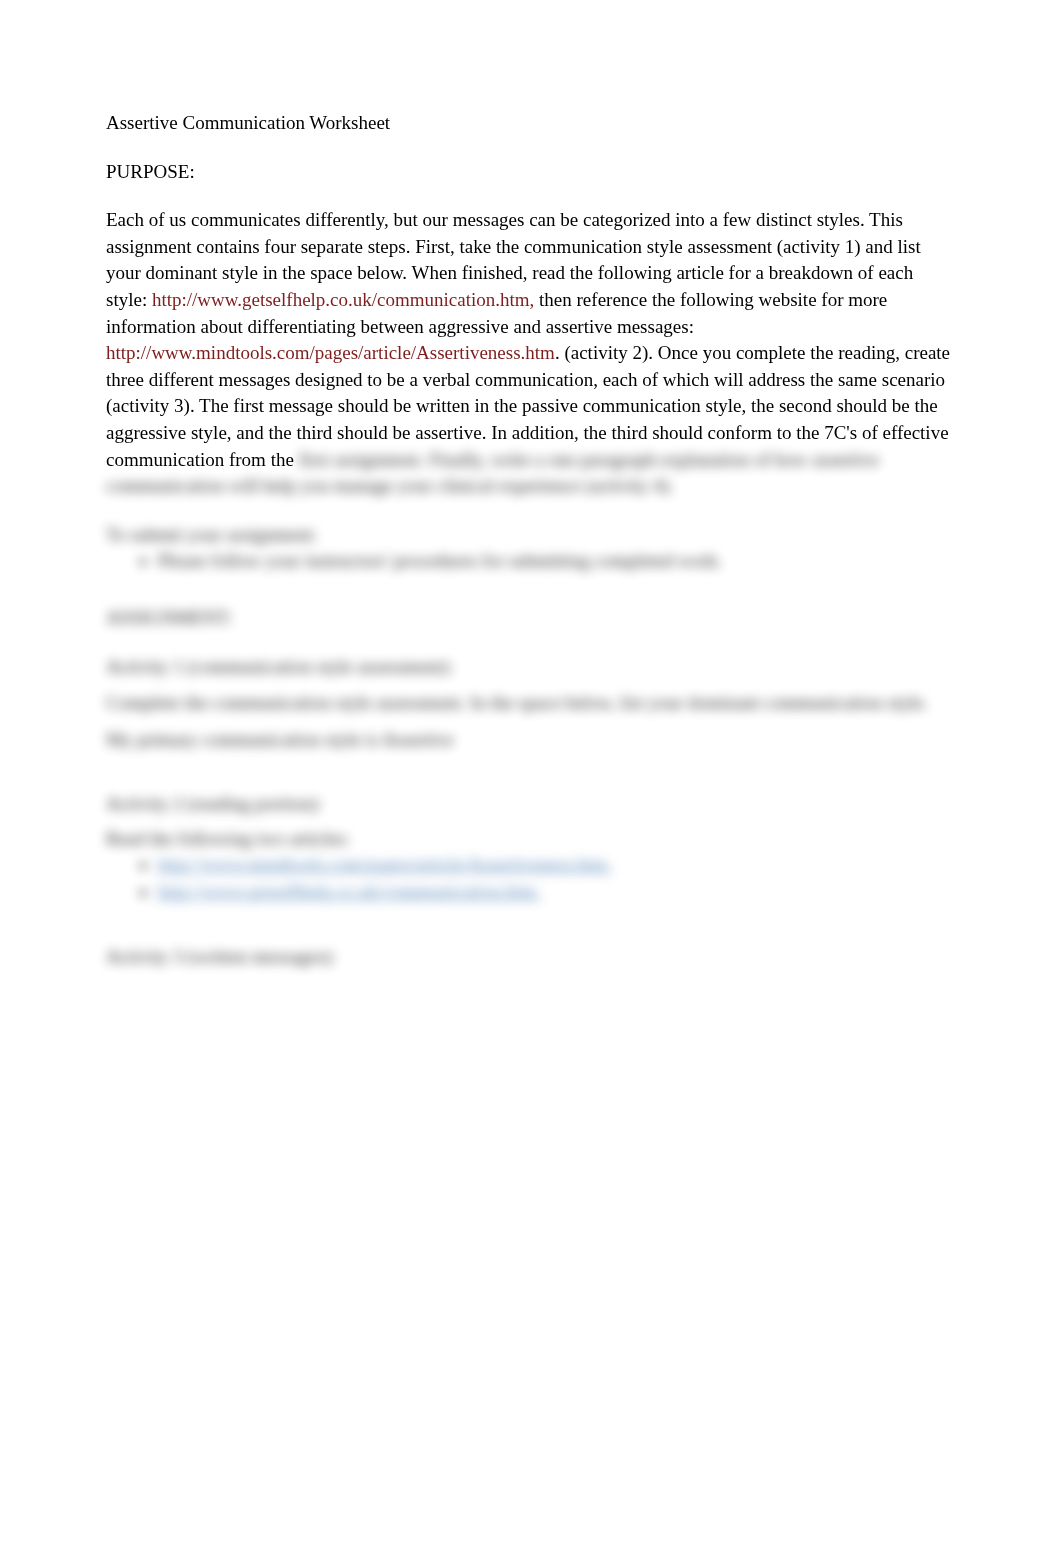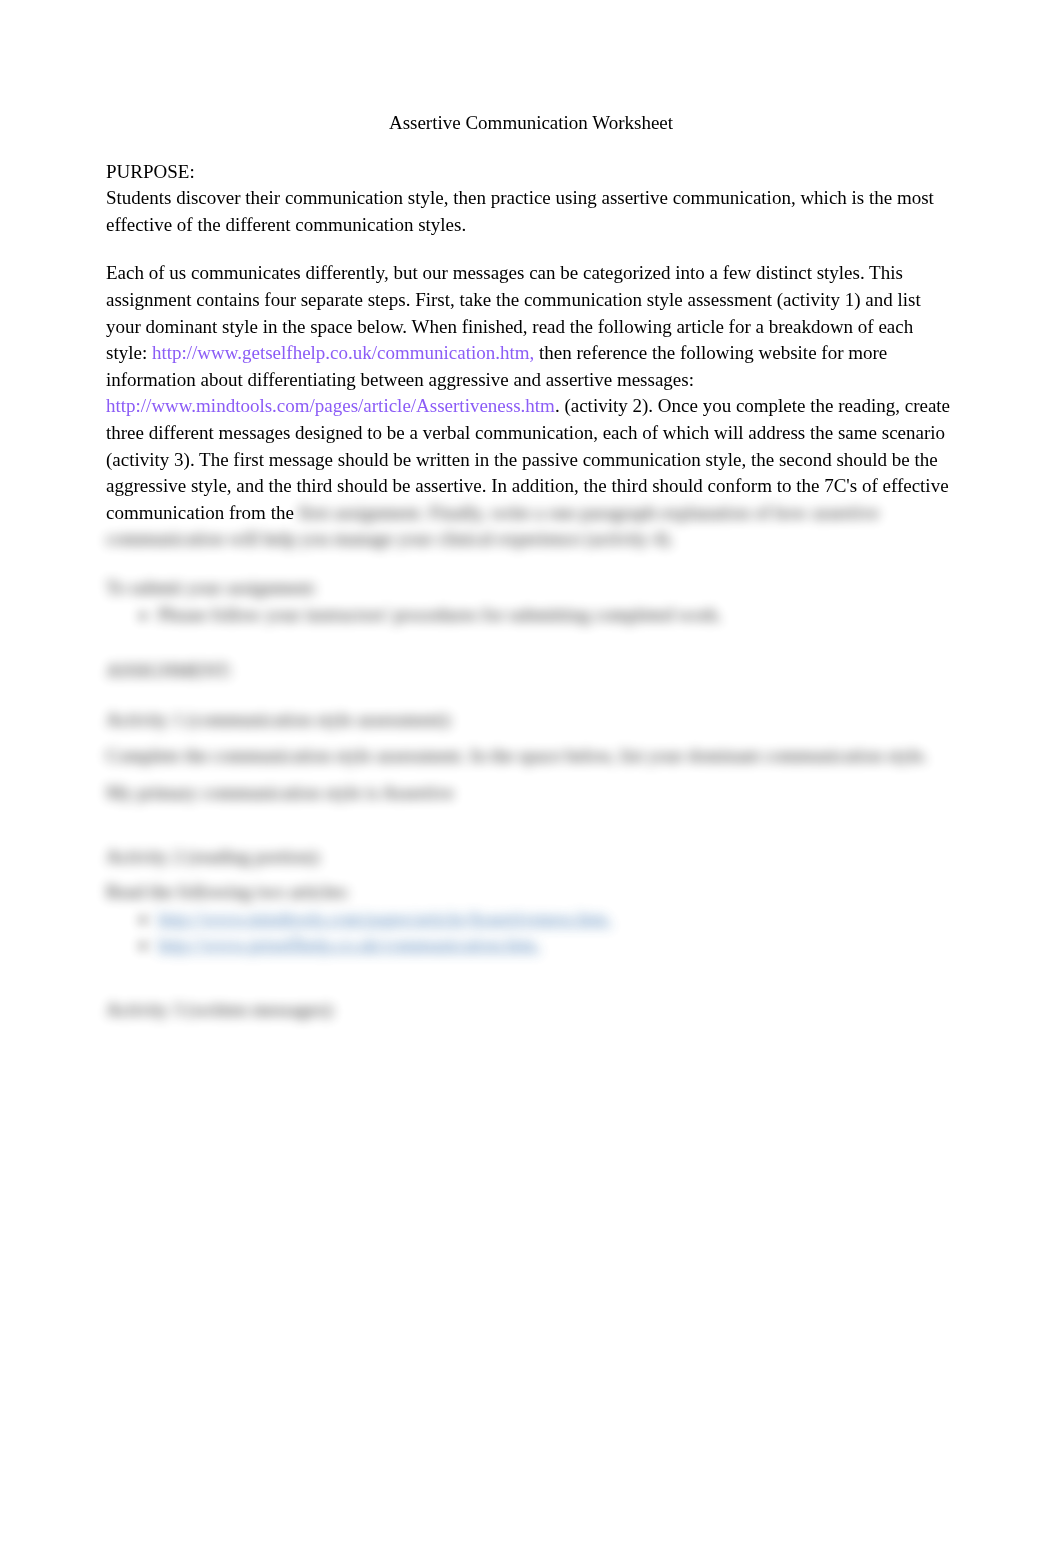--- a/index.html
+++ b/index.html
@@ -10,34 +10,34 @@
       font-size: 19px;
       line-height: 1.4;
       color: #000000;
       width: 1062px;
       min-height: 1561px;
     }
     .page {
       padding: 110px 106px 100px 106px;
     }
     .title {
-      text-align: center;
+      text-align: left;
       margin-bottom: 22px;
     }
     .section-heading {
       margin-top: 12px;
     }
     p {
       margin: 0;
     }
     .para {
       margin: 0;
     }
     a.link {
-      color: #8b5cf6;
+      color: #7f1d1d;
       text-decoration: none;
     }
     .blurred {
       filter: blur(6px);
       opacity: 0.85;
       user-select: none;
     }
     ul.bullets {
       margin: 0;
       padding-left: 52px;
@@ -55,21 +55,20 @@
     }
   </style>
 </head>
 <body>
 
 <div class="page">
 
   <p class="title">Assertive Communication Worksheet</p>
 
   <p class="section-heading">PURPOSE:</p>
-  <p class="para">Students discover their communication style, then practice using assertive communication, which is the most effective of the different communication styles.</p>
 
   <div class="gap-sm"></div>
 
   <p class="para">
     <span>Each of us communicates differently, but our messages can be categorized into a few distinct styles. This assignment contains four separate steps. First, take the communication style assessment (activity 1) and list your dominant style in the space below. When finished, read the following article for a breakdown of each style: </span><a class="link" href="#">http://www.getselfhelp.co.uk/communication.htm,</a><span> then reference the following website for more information about differentiating between aggressive and assertive messages: </span><a class="link" href="#">http://www.mindtools.com/pages/article/Assertiveness.htm</a><span>. (activity 2). Once you complete the reading, create three different messages designed to be a verbal communication, each of which will address the same scenario (activity 3). The first message should be written in the passive communication style, the second should be the aggressive style, and the third should be assertive. In addition, the third should conform to the 7C's of effective communication from the </span><span class="blurred">first assignment. Finally, write a one paragraph explanation of how assertive communication will help you manage your clinical experience (activity 4).</span>
   </p>
 
   <div class="gap-sm"></div>
 
   <div class="blurred">

